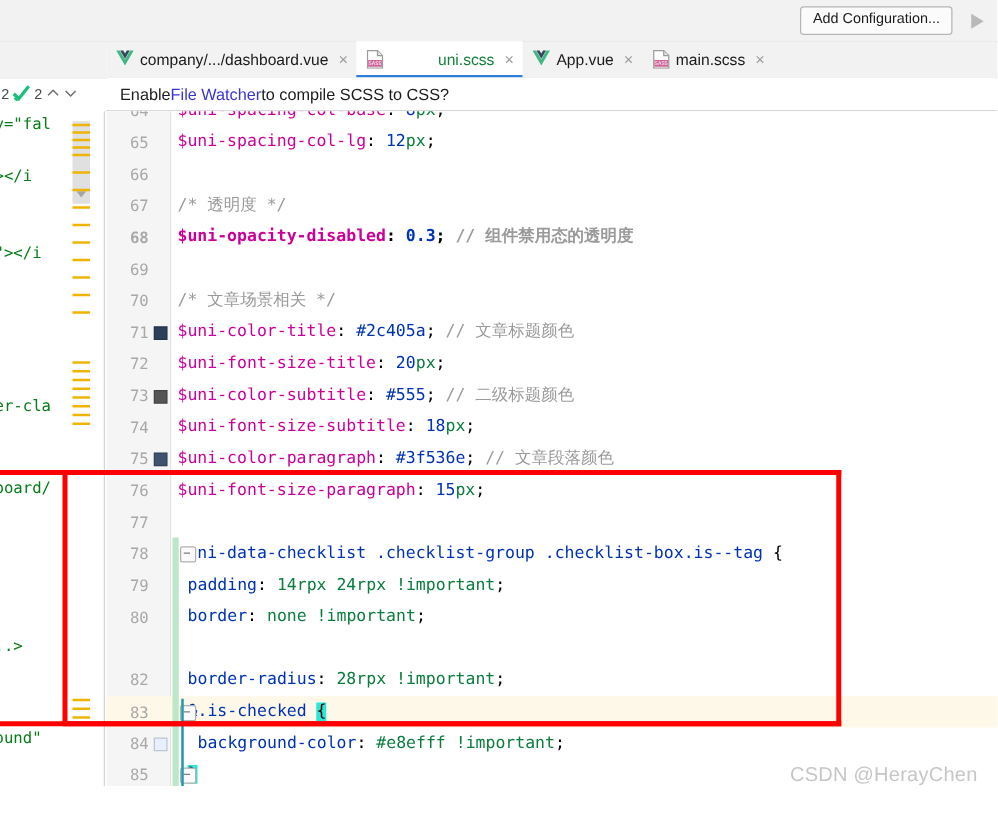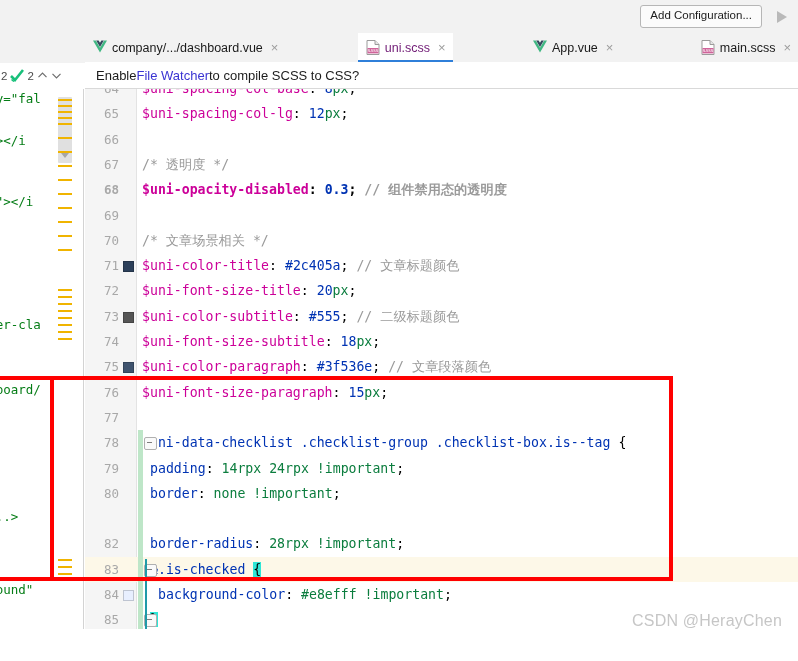--- a/index.html
+++ b/index.html
@@ -34,29 +34,29 @@
     background:#ffffff;display:flex;align-items:center;gap:3px;
     font-size:11px;color:#5a5a5a;padding-left:1px;box-sizing:border-box;
   }
   .inspect-widget .num{font-size:11.5px;color:#4a4a4a;}
   .chev{color:#6e6e6e;font-size:10px;}
 
   
   .tabbar{
     position:absolute;left:85px;top:33px;width:713px;height:29px;
     background:#f2f2f2;border-bottom:1px solid #d4d4d4;
-    display:flex;align-items:stretch;justify-content:space-between;
+    display:flex;align-items:stretch;
   }
   .tab{
     display:flex;align-items:center;gap:5px;padding:0 7px 0 8px;
     font-size:12.5px;color:#1a1a1a;position:relative;cursor:default;
     font-family:"Liberation Sans", sans-serif;
   }
   .tab.active{background:#ffffff;}
-  .tab.active .tab-label{color:#701a75;}
+  .tab.active .tab-label{color:#15803d;margin-left:38px;}
   .tab.active:after{
     content:"";position:absolute;left:0;right:0;bottom:0;height:2.5px;background:#2f7fd9;
   }
   .tab-close{color:#9d9d9d;font-size:13px;margin-left:3px;line-height:1;}
   .ic{width:14px;height:15px;display:inline-block;flex:0 0 auto;}
 
   
   .banner{
     position:absolute;left:85px;top:62px;width:713px;height:27px;
     background:#ffffff;border-bottom:1px solid #d9d9d9;

